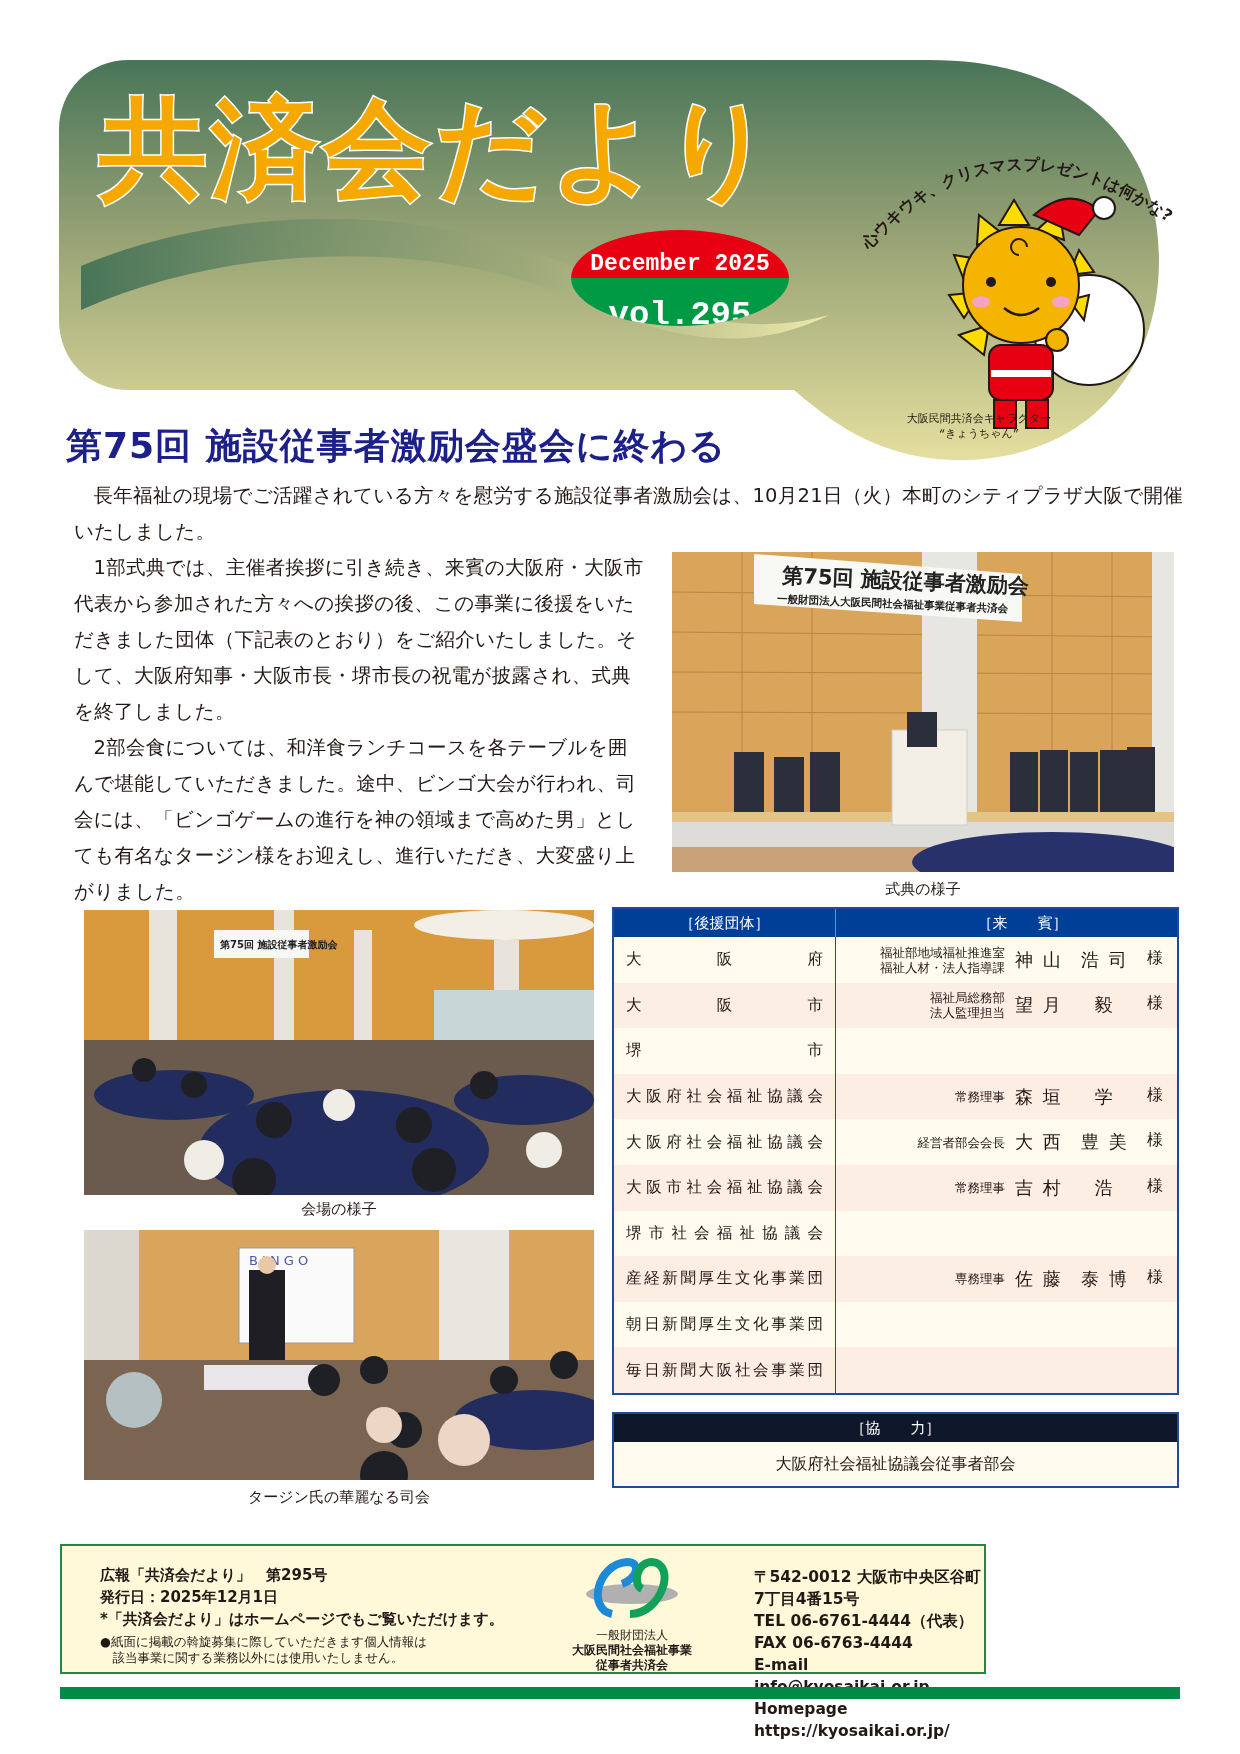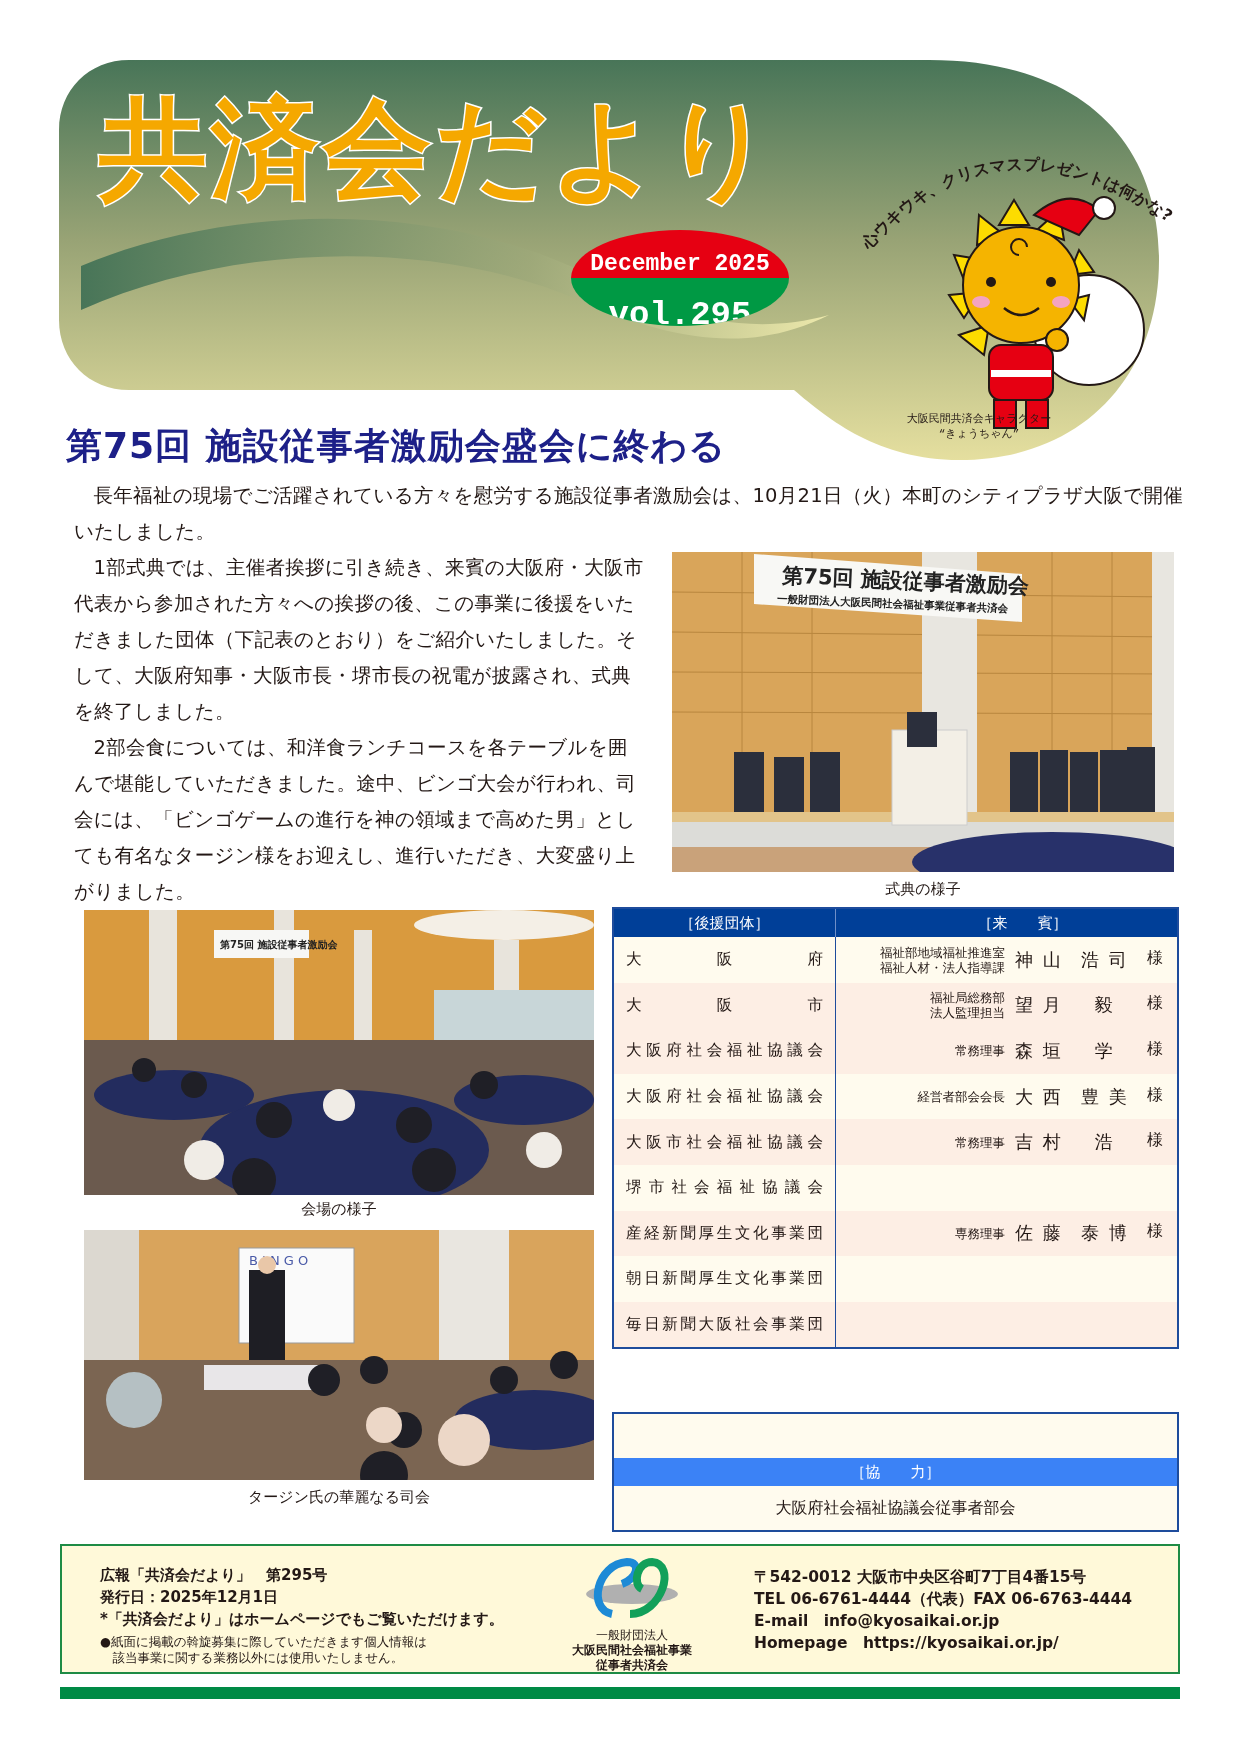--- a/index.html
+++ b/index.html
@@ -40,25 +40,25 @@
   .trow { display: flex; height: 45.6px; align-items: flex-end; }
   .trow.alt { background: #fdeee4; }
   .trow .c1 { width: 222px; height: 100%; border-right: 1.5px solid #1e4c9c; display: flex; align-items: center; padding: 0 12px 0 12px; font-size: 15.5px; }
   .trow .c1 span { width: 100%; text-align: justify; text-align-last: justify; }
   .trow .c2 { flex: 1; height: 100%; display: flex; align-items: center; justify-content: flex-end; padding-right: 12px; }
   .guest-title { font-size: 12.5px; line-height: 15px; text-align: right; margin-right: 10px; }
   .guest-name { font-size: 18px; width: 150px; display: flex; justify-content: space-between; letter-spacing: 2px; }
   .guest-name .honor { font-size: 16px; }
 
   .coop-table { position: absolute; left: 612px; top: 1412px; width: 567px; border: 2px solid #1e4c9c; background: #fffbee; }
-  .coop-head { background: #3b82f6; color: #fff; text-align: center; height: 28px; line-height: 28px; font-size: 15px; margin-top: 44px; }
+  .coop-head { background: #0f172a; color: #fff; text-align: center; height: 28px; line-height: 28px; font-size: 15px; }
   .coop-body { text-align: center; height: 44px; line-height: 44px; font-size: 16px; }
 
   
-  .footer-box { position: absolute; left: 60px; top: 1544px; width: 1120px; height: 130px; background: #fff9d9; border: 2px solid #1e8b45; padding-left: 21px; }
+  .footer-box { position: absolute; left: 60px; top: 1544px; width: 926px; height: 130px; background: #fff9d9; border: 2px solid #1e8b45; padding-left: 21px; }
   .fb-left { position: absolute; left: 38px; top: 18px; }
   .fb-left .b { font-weight: bold; font-size: 15px; line-height: 22px; }
   .fb-left .note { font-size: 12.5px; line-height: 16px; margin-top: 4px; }
   .fb-logo { position: absolute; left: 510px; top: 8px; width: 120px; text-align: center; }
   .fb-logo .org { font-size: 12px; line-height: 15px; }
   .fb-logo .org.b { font-weight: bold; }
   .fb-right { position: absolute; left: 692px; top: 20px; font-size: 15.5px; line-height: 22px; font-weight: bold; }
   .bottom-bar { position: absolute; left: 60px; top: 1687px; width: 1120px; height: 12px; background: #008a45; }
 </style>
 </head>
@@ -271,20 +271,26 @@
           <div>福祉局総務部</div>
           <div>法人監理担当</div>
         </div>
       <div class="guest-name">
           <span>望 月</span>
           <span>毅</span>
           <span class="honor">様</span>
         </div>
     </div>
   </div>
+  <div class="trow">
+    <div class="c1">
+        <span>堺　　　　　市</span>
+      </div>
+    <div class="c2"></div>
+  </div>
   <div class="trow alt">
     <div class="c1">
         <span>大阪府社会福祉協議会</span>
       </div>
     <div class="c2">
       <div class="guest-title">常務理事</div>
       <div class="guest-name">
           <span>森 垣</span>
           <span>学</span>
           <span class="honor">様</span>

